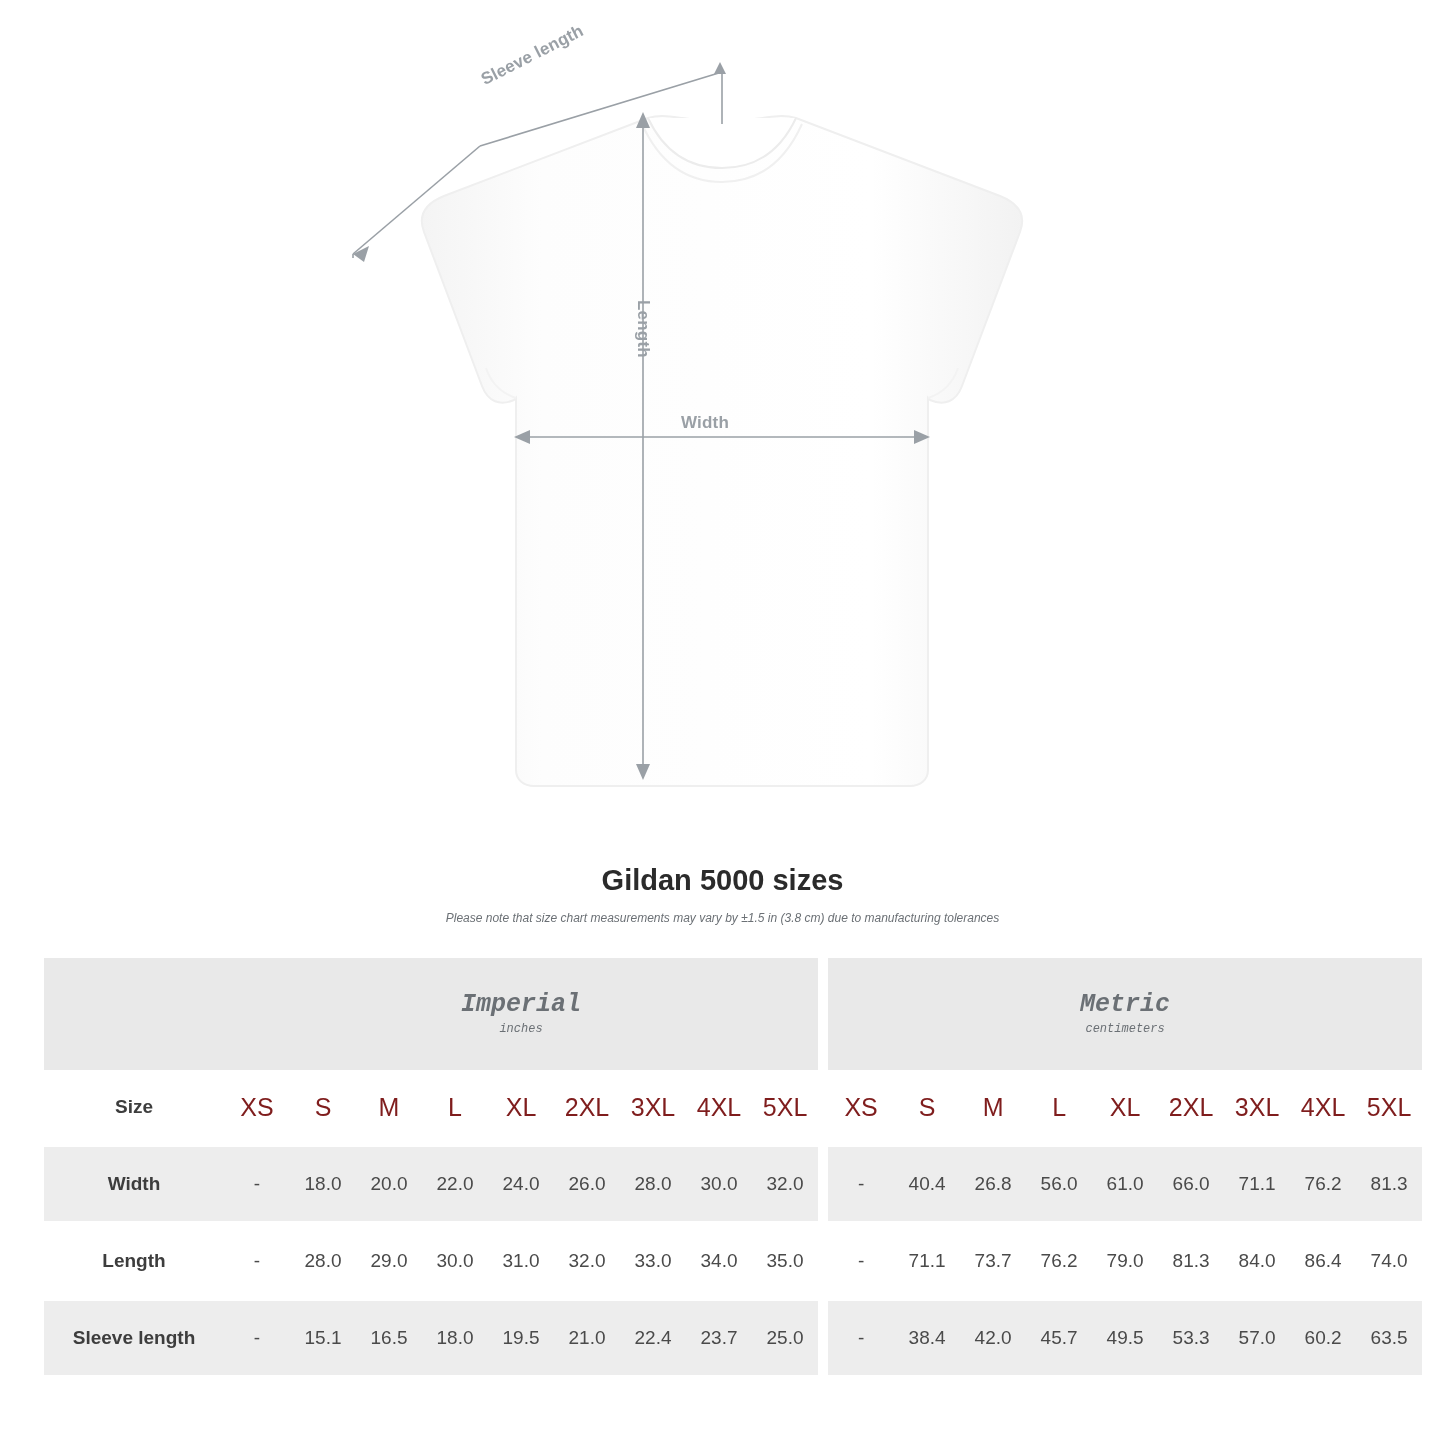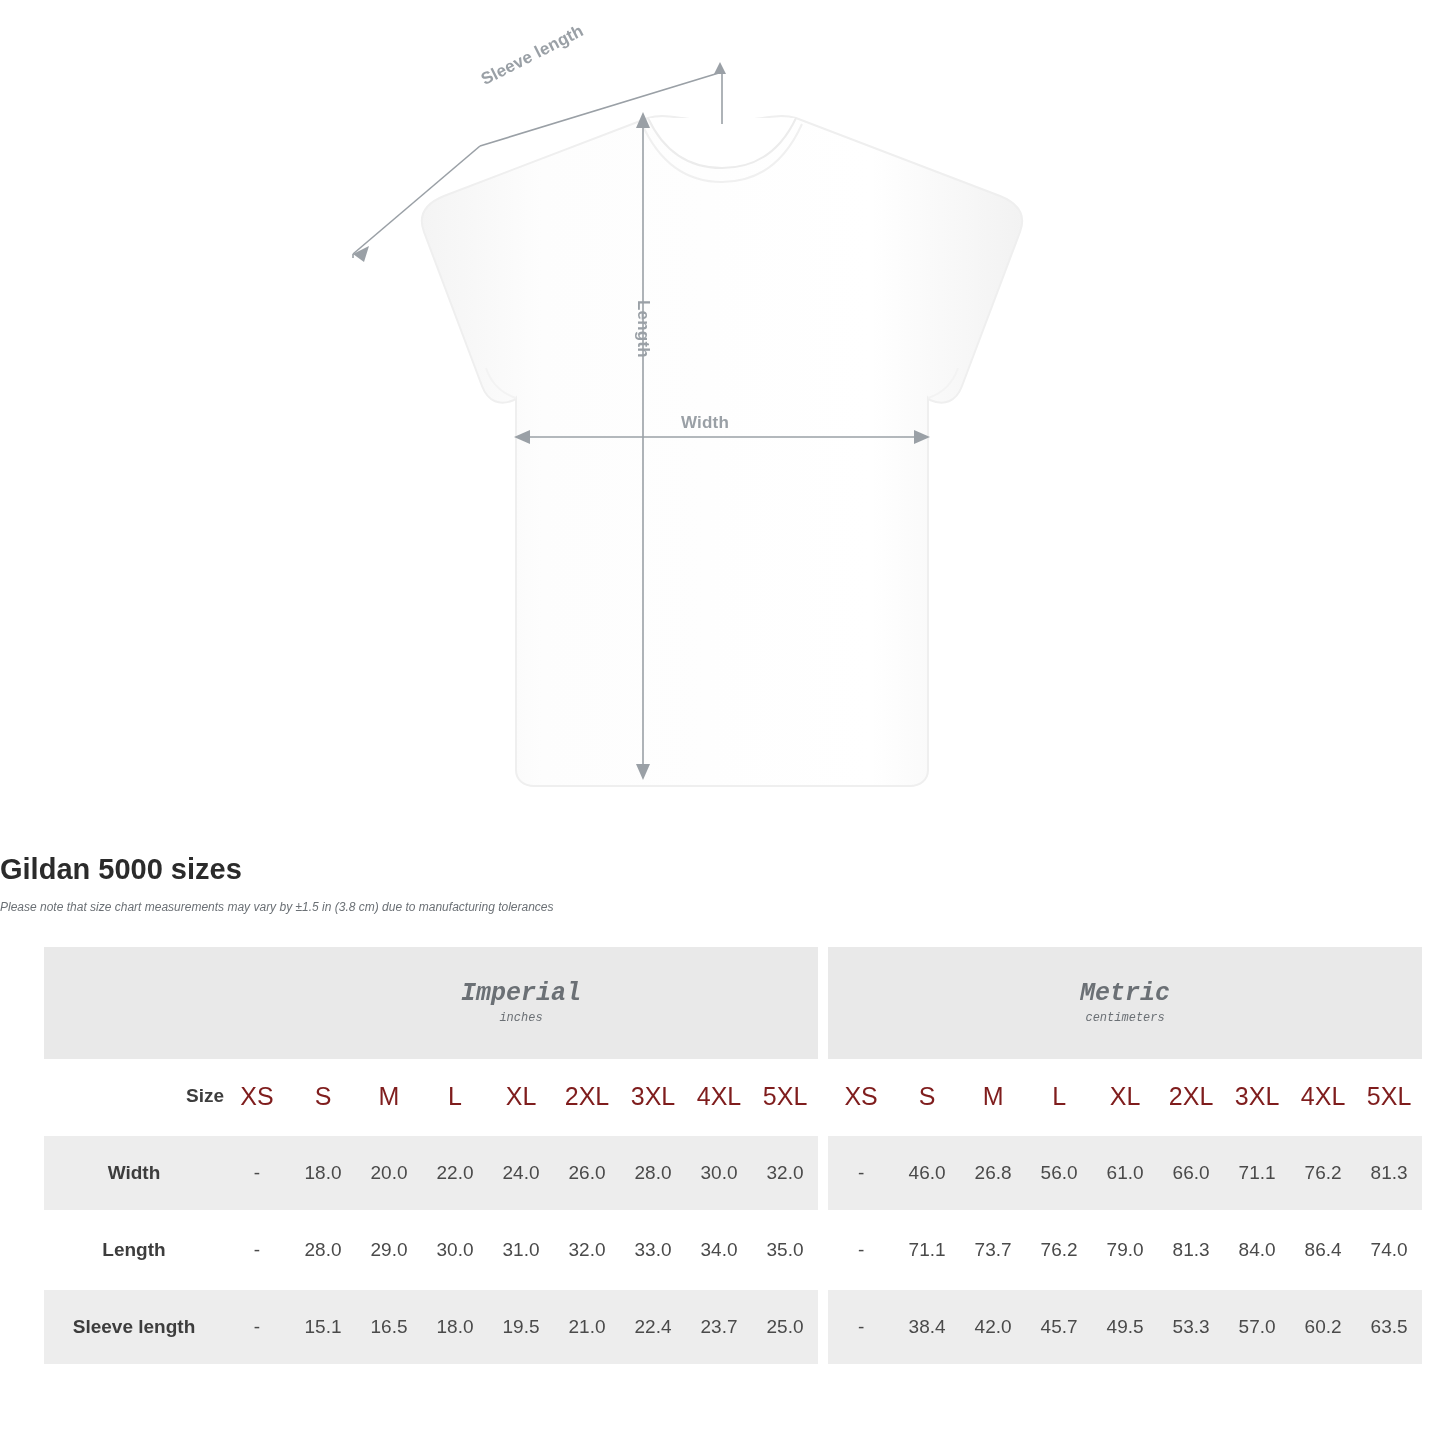--- a/index.html
+++ b/index.html
@@ -46,21 +46,22 @@
     transform: rotate(90deg);
     transform-origin: left top;
   }
   #label-width {
     left: 681px;
     top: 413px;
   }
 
   
   .title-block {
-    margin-top: 23px;
+    text-align: center;
+    margin-top: 34px;
   }
   .chart-title {
     font-size: 29px;
     font-weight: bold;
     color: #2b2b2b;
     margin: 0 0 14px 0;
   }
   .chart-note {
     font-size: 12px;
     font-style: italic;
@@ -106,21 +107,20 @@
   .row-size td {
     height: 74px;
     font-size: 25px;
     color: #7f1d1d;
     background: #ffffff;
   }
   .row-size td.rowhead {
     font-weight: bold;
     font-size: 19px;
     color: #3d3d3d;
-    text-align: right;
   }
   .row-data td {
     height: 74px;
     font-size: 19px;
     color: #4a4a4a;
   }
   .row-data.shade td { background: #ededed; }
   .row-data.plain td { background: #ffffff; }
   .row-data td.rowhead {
     font-weight: bold;
@@ -257,21 +257,21 @@
         <td class="grid-cell">18.0</td>
         <td class="grid-cell">20.0</td>
         <td class="grid-cell">22.0</td>
         <td class="grid-cell">24.0</td>
         <td class="grid-cell">26.0</td>
         <td class="grid-cell">28.0</td>
         <td class="grid-cell">30.0</td>
         <td class="grid-cell">32.0</td>
         <td class="spacer"></td>
         <td class="grid-cell">-</td>
-        <td class="grid-cell">46.0</td>
+        <td class="grid-cell">40.4</td>
         <td class="grid-cell">26.8</td>
         <td class="grid-cell">56.0</td>
         <td class="grid-cell">61.0</td>
         <td class="grid-cell">66.0</td>
         <td class="grid-cell">71.1</td>
         <td class="grid-cell">76.2</td>
         <td class="grid-cell">81.3</td>
       </tr>
 
       <tr class="row-data plain">

